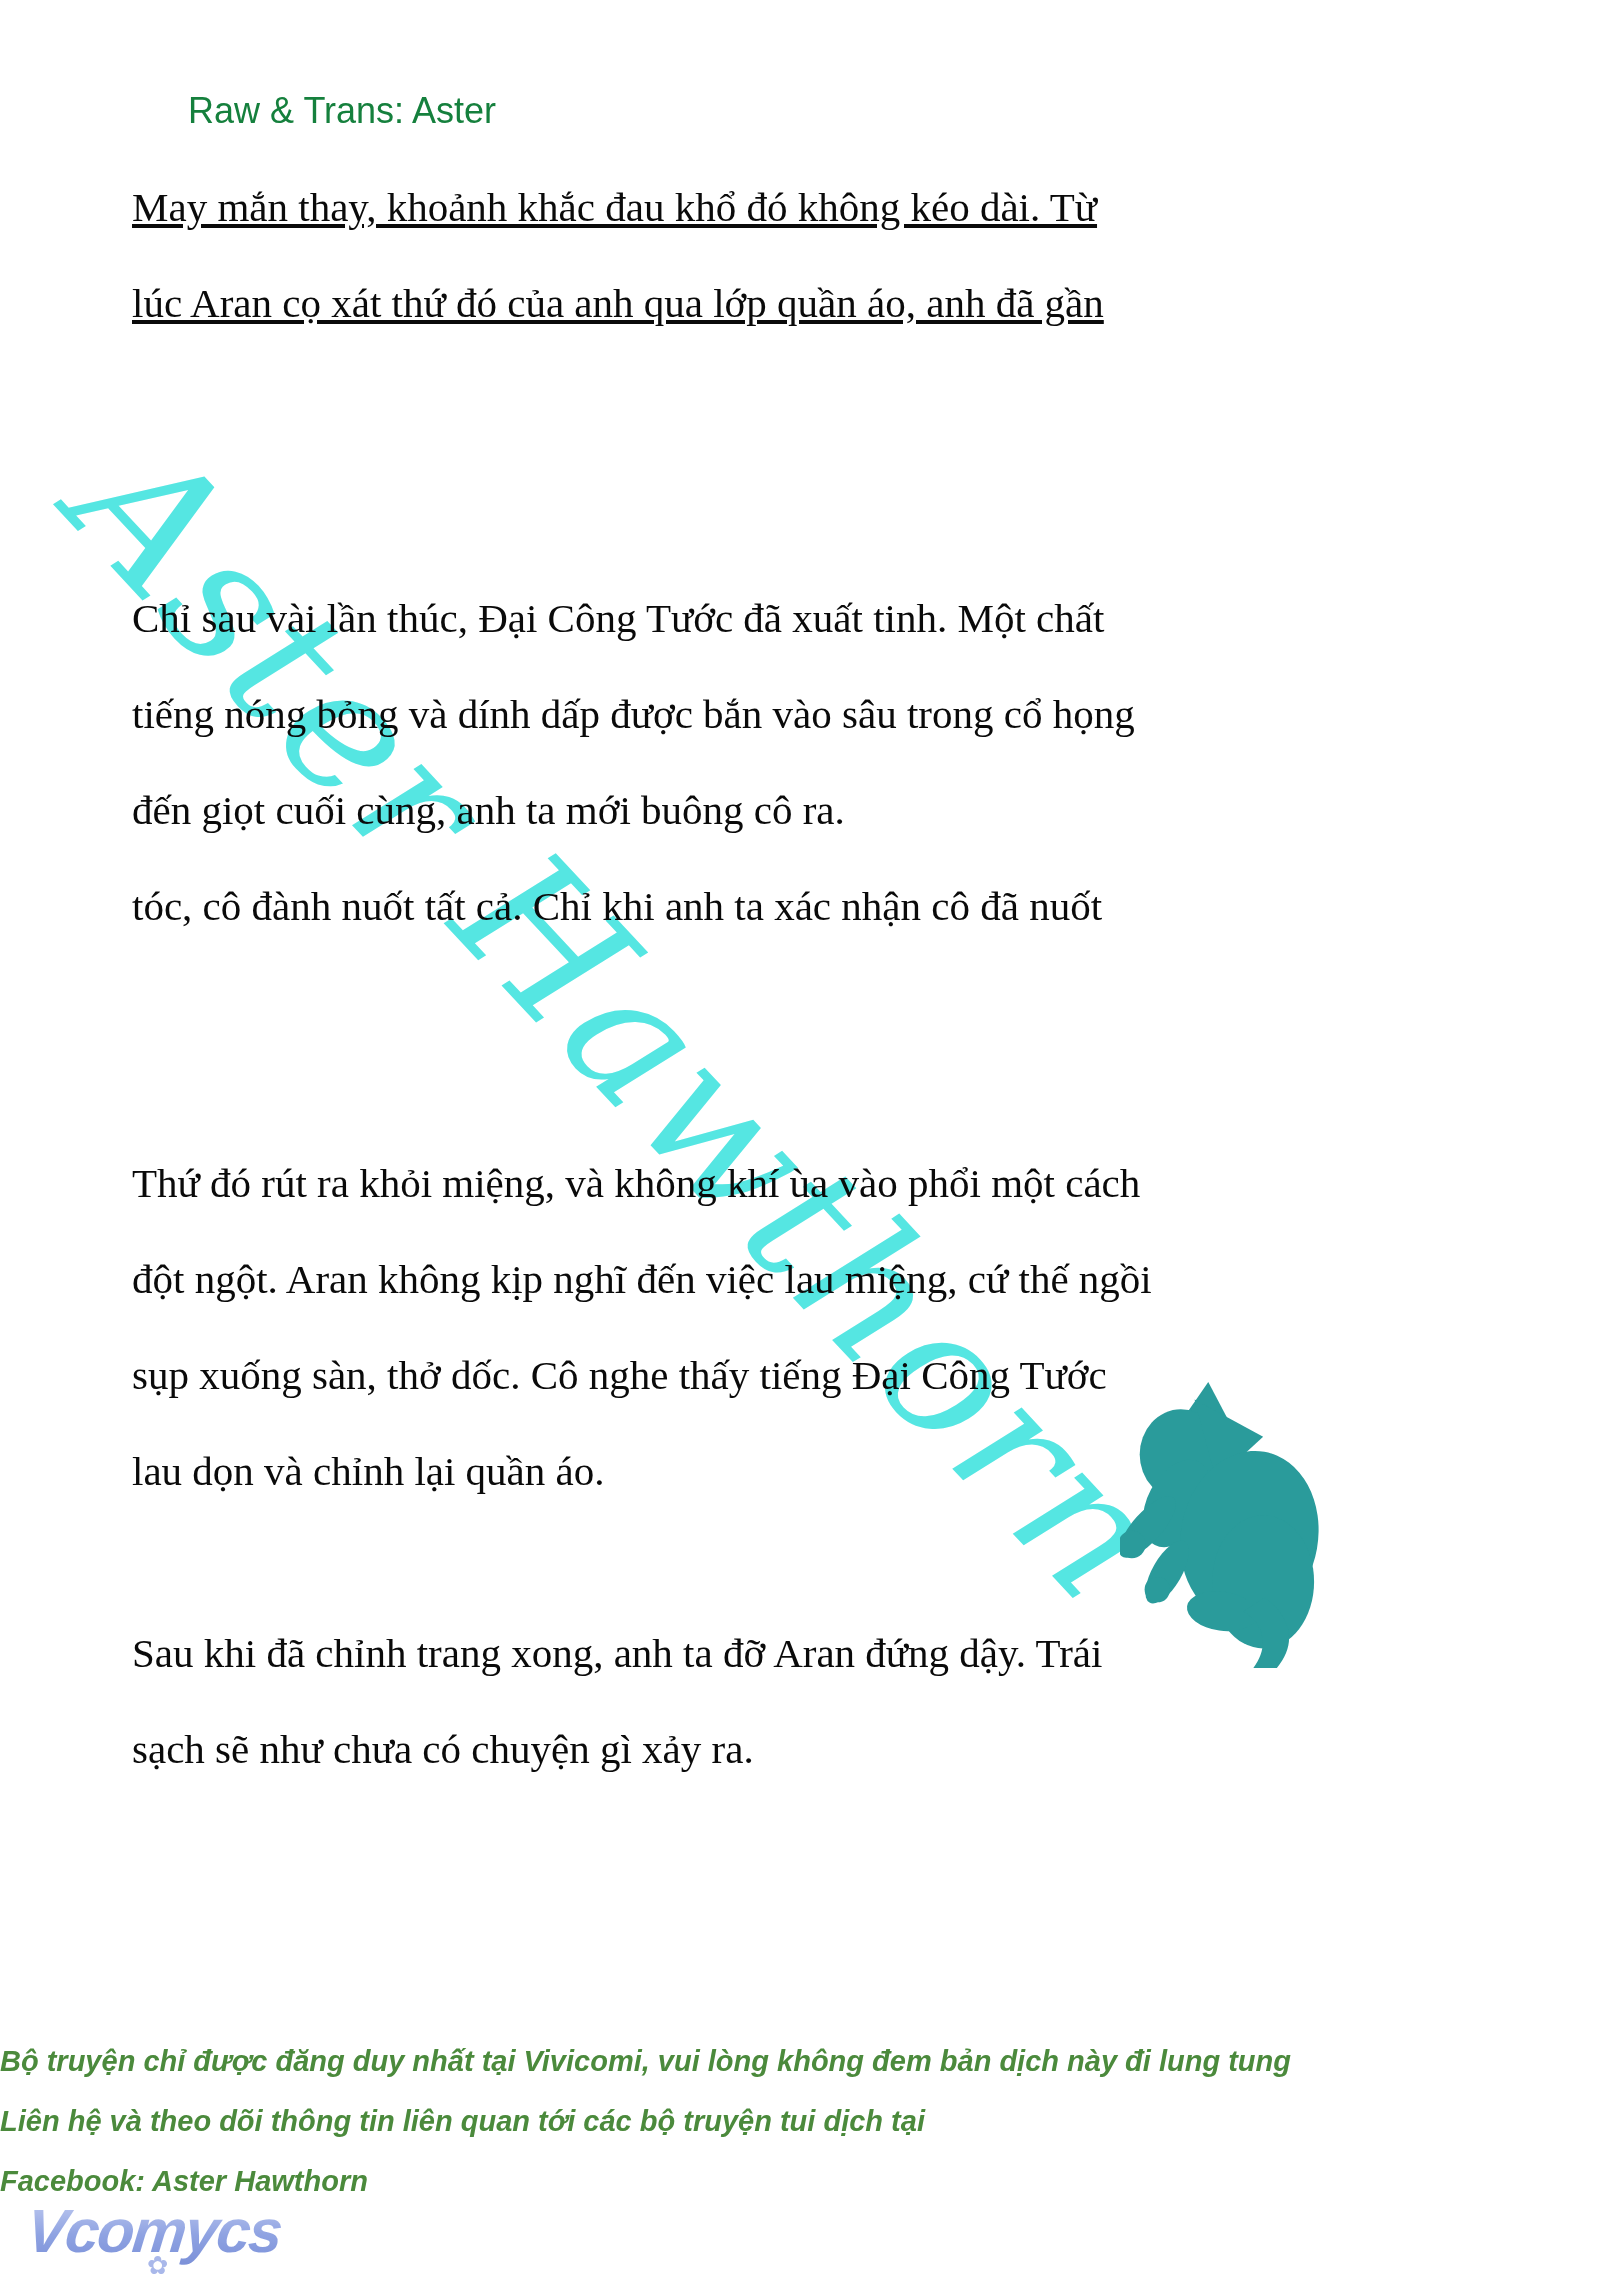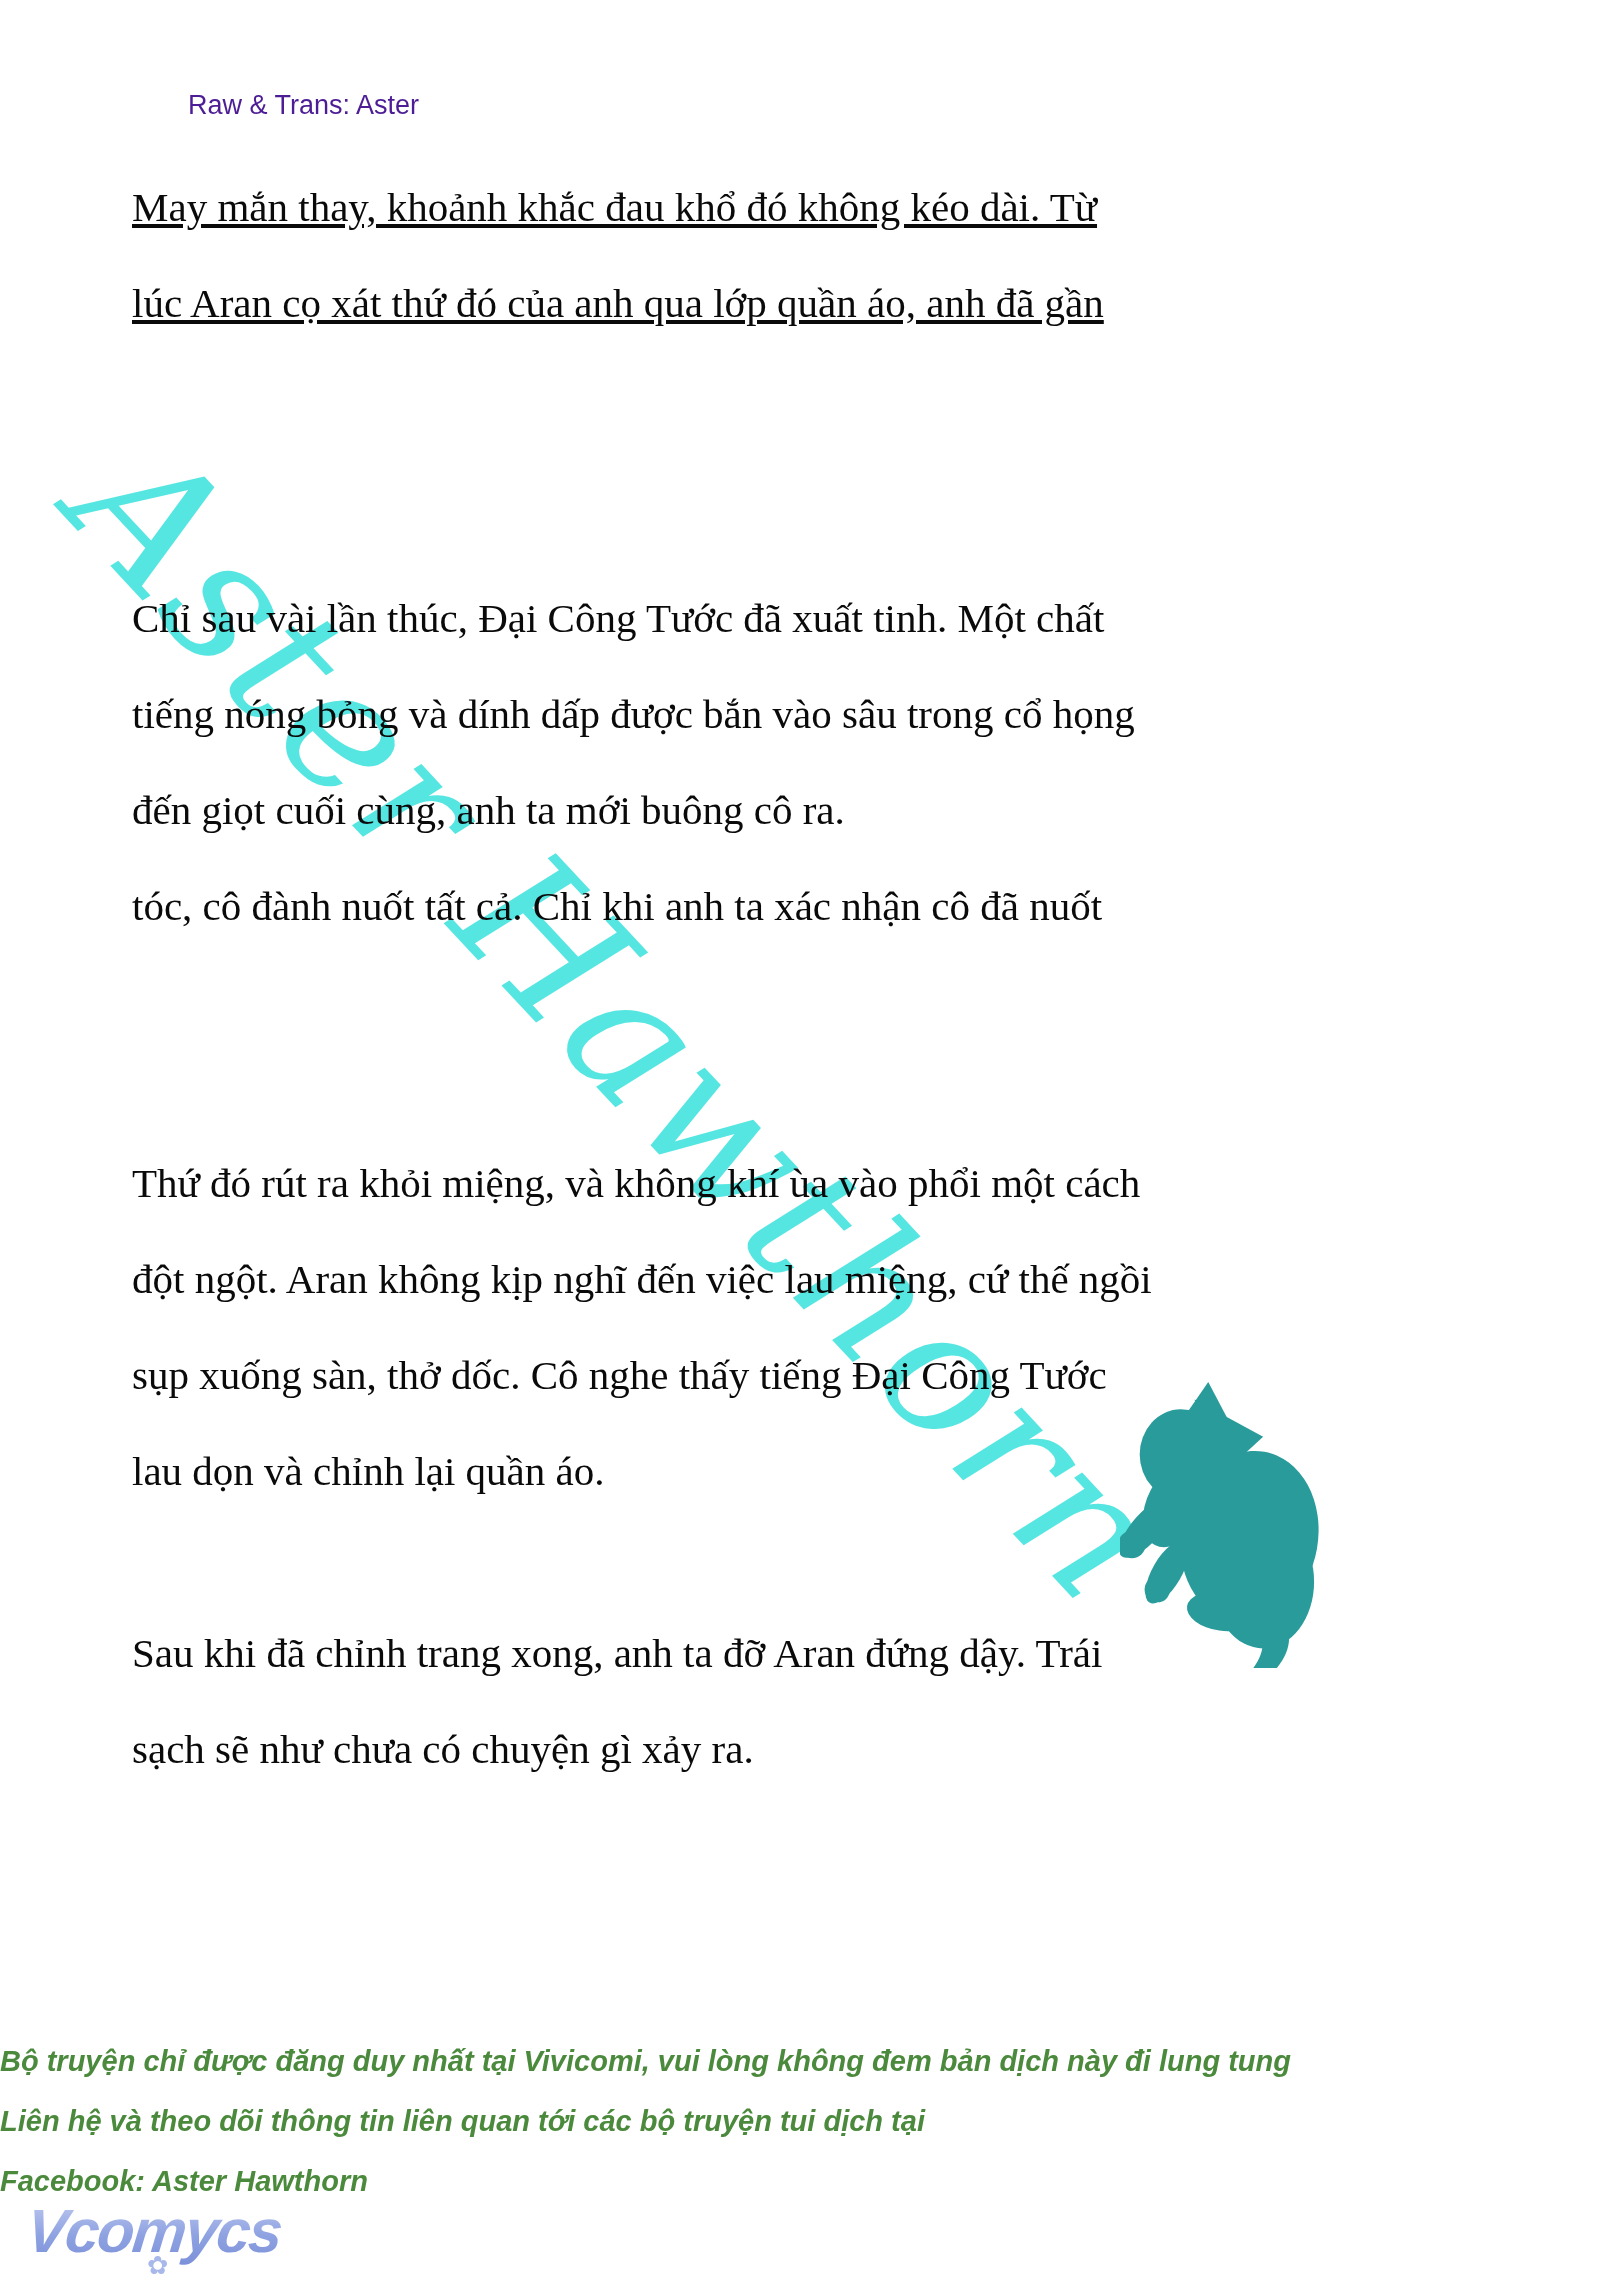--- a/index.html
+++ b/index.html
@@ -2,21 +2,21 @@
 <html><head>
 <meta charset="utf-8">
 <style>
   html,body{margin:0;padding:0;}
   body{
     width:1621px;height:2293px;position:relative;background:#ffffff;overflow:hidden;
     font-family:"Liberation Serif",serif;color:#0a0a0a;
   }
   .header-credit{
     position:absolute;left:188px;top:90px;
-    font-family:"Liberation Sans",sans-serif;font-size:27px;color:#4c1d95;
+    font-family:"Liberation Sans",sans-serif;font-size:36px;color:#15803d;
     z-index:3;
   }
   .watermark{
     position:absolute;left:172px;top:412px;z-index:0;
     font-family:"DejaVu Serif",serif;font-style:italic;
     font-size:178px;letter-spacing:3.9px;color:#55e6e2;
     transform:rotate(47deg);transform-origin:0 0;white-space:nowrap;
     line-height:1;
   }
   .body-text{position:absolute;left:132px;z-index:1;}

